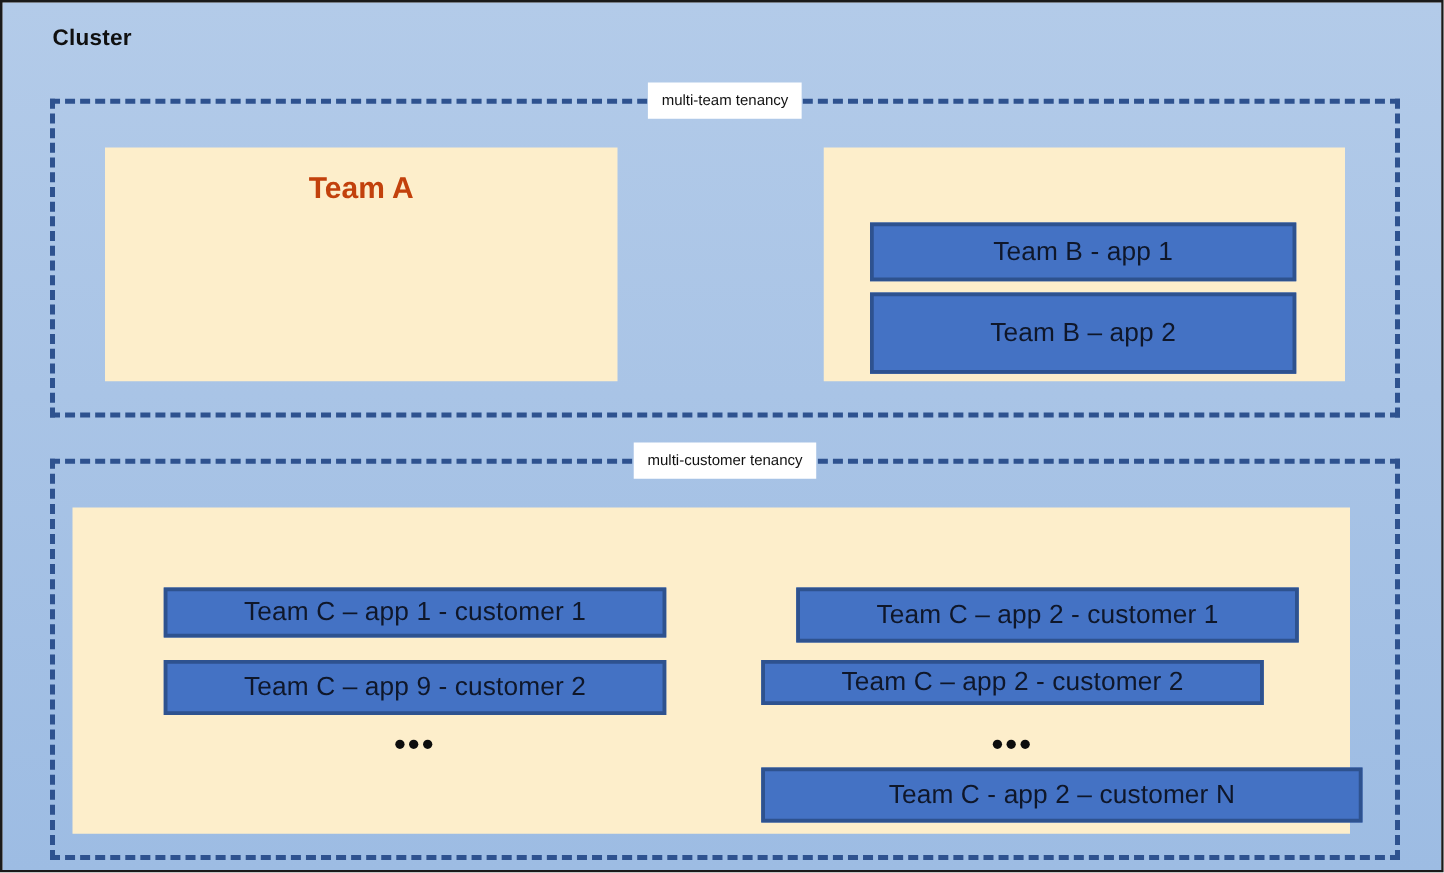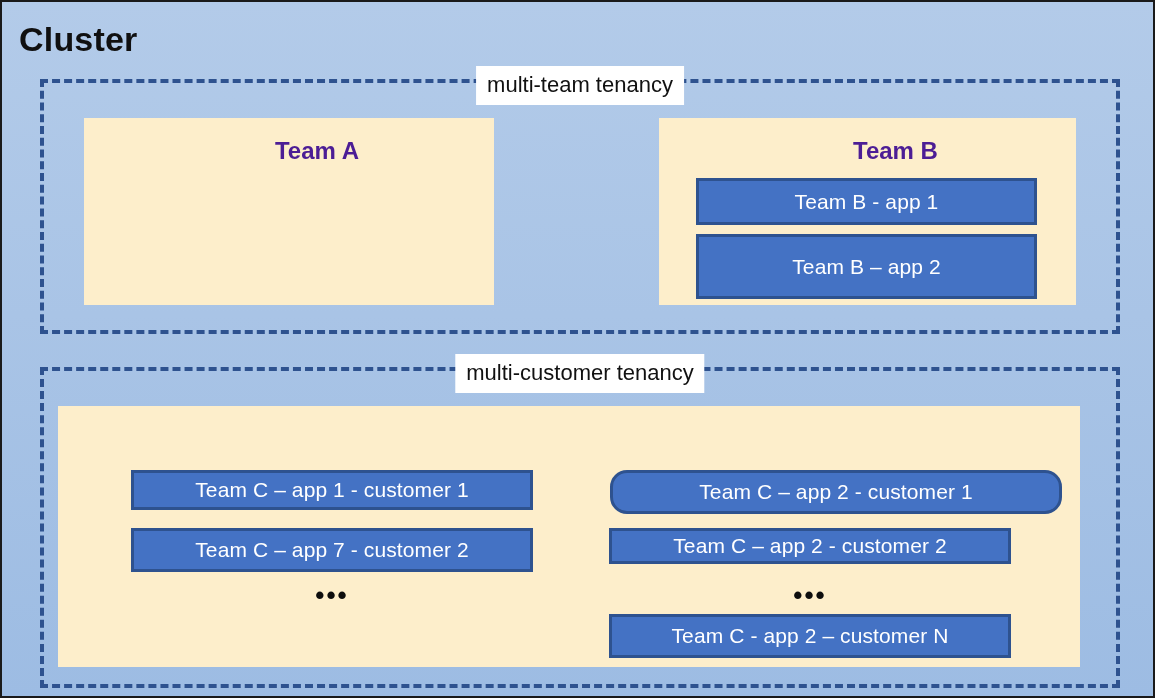--- a/index.html
+++ b/index.html
@@ -18,23 +18,23 @@
     height: 698px;
     box-sizing: border-box;
     border: 2px solid #1a1a1a;
     background: linear-gradient(180deg, #b3cbe9 0%, #a9c4e6 45%, #9dbce3 100%);
     overflow: hidden;
   }
 
   
   #cluster-title {
     position: absolute;
-    left: 17px;
+    left: 40px;
     top: 18px;
-    font-size: 34px;
+    font-size: 18px;
     font-weight: bold;
     color: #101010;
     letter-spacing: 0.2px;
     white-space: nowrap;
   }
 
   
   .zone {
     position: absolute;
     box-sizing: border-box;
@@ -54,21 +54,21 @@
     height: 321px;
   }
 
   .zone-label {
     position: absolute;
     top: -17px;
     left: 50%;
     transform: translateX(-50%);
     background: #ffffff;
     color: #111111;
-    font-size: 22px;
+    font-size: 12px;
     line-height: 1;
     padding: 8px 11px 9px 11px;
     white-space: nowrap;
     z-index: 4;
   }
 
   
   .team-panel {
     position: absolute;
     box-sizing: border-box;
@@ -77,36 +77,35 @@
   }
   #team-a-panel { left: 82px;  top: 116px; width: 410px; height: 187px; }
   #team-b-panel { left: 657px; top: 116px; width: 417px; height: 187px; }
   #team-c-panel { left: 56px;  top: 404px; width: 1022px; height: 261px; }
 
   .team-title {
     width: 100%;
     text-align: center;
     font-size: 24px;
     font-weight: bold;
-    color: #4c1d95;
+    color: #c2410c;
     position: absolute;
     left: 0;
-    margin-left: 28px;
   }
   #team-a-panel .team-title,
   #team-b-panel .team-title { top: 19px; }
   #team-c-panel .team-title { top: 17px; }
 
   
   .app-box {
     position: absolute;
     box-sizing: border-box;
     background: #4472c4;
     border: 3px solid #2e528f;
-    color: #ffffff;
+    color: #0f172a;
     font-size: 21px;
     display: flex;
     align-items: center;
     justify-content: center;
     white-space: nowrap;
     letter-spacing: 0.1px;
   }
 
   
   #team-a-app-1 { left: 40px;  top: 90px;  width: 332px; height: 47px; }
@@ -114,23 +113,23 @@
   
   #team-b-app-1 { left: 37px;  top: 60px;  width: 341px; height: 47px; }
   #team-b-app-2 { left: 37px;  top: 116px; width: 341px; height: 65px; }
 
   
   #team-c-app1-cust1 { left: 73px; top: 64px;  width: 402px; height: 40px; }
   #team-c-app1-cust2 { left: 73px; top: 122px; width: 402px; height: 44px; }
   #team-c-app1-custN { left: 73px; top: 208px; width: 402px; height: 44px; }
 
   
-  #team-c-app2-cust1 { left: 552px; top: 64px;  width: 452px; height: 44px; border-radius: 17px; }
+  #team-c-app2-cust1 { left: 579px; top: 64px;  width: 402px; height: 44px; }
   #team-c-app2-cust2 { left: 551px; top: 122px; width: 402px; height: 36px; }
-  #team-c-app2-custN { left: 551px; top: 208px; width: 402px; height: 44px; }
+  #team-c-app2-custN { left: 551px; top: 208px; width: 481px; height: 44px; }
 
   
   .ellipsis {
     position: absolute;
     font-size: 26px;
     font-weight: bold;
     color: #0d0d0d;
     letter-spacing: 2px;
     line-height: 1;
     text-align: center;
@@ -149,34 +148,33 @@
   <div class="zone" id="zone-multi-team">
 
     <div class="zone-label">multi-team tenancy</div>
   </div>
 
   <div class="team-panel" id="team-a-panel">
     <div class="team-title">Team A</div>
   </div>
 
   <div class="team-panel" id="team-b-panel">
-    <div class="team-title">Team B</div>
     <div class="app-box" id="team-b-app-1">Team B - app 1</div>
     <div class="app-box" id="team-b-app-2">Team B – app 2</div>
   </div>
 
   <div class="zone" id="zone-multi-customer">
 
     <div class="zone-label">multi-customer tenancy</div>
   </div>
 
   <div class="team-panel" id="team-c-panel">
 
     <div class="app-box" id="team-c-app1-cust1">Team C – app 1 - customer 1</div>
-    <div class="app-box" id="team-c-app1-cust2">Team C – app 7 - customer 2</div>
+    <div class="app-box" id="team-c-app1-cust2">Team C – app 9 - customer 2</div>
     <div class="ellipsis" id="ellipsis-col-1">•••</div>
 
     <div class="app-box" id="team-c-app2-cust1">Team C – app 2 - customer 1</div>
     <div class="app-box" id="team-c-app2-cust2">Team C – app 2 - customer 2</div>
     <div class="ellipsis" id="ellipsis-col-2">•••</div>
     <div class="app-box" id="team-c-app2-custN">Team C - app 2 – customer N</div>
   </div>
 
 </div>
 

